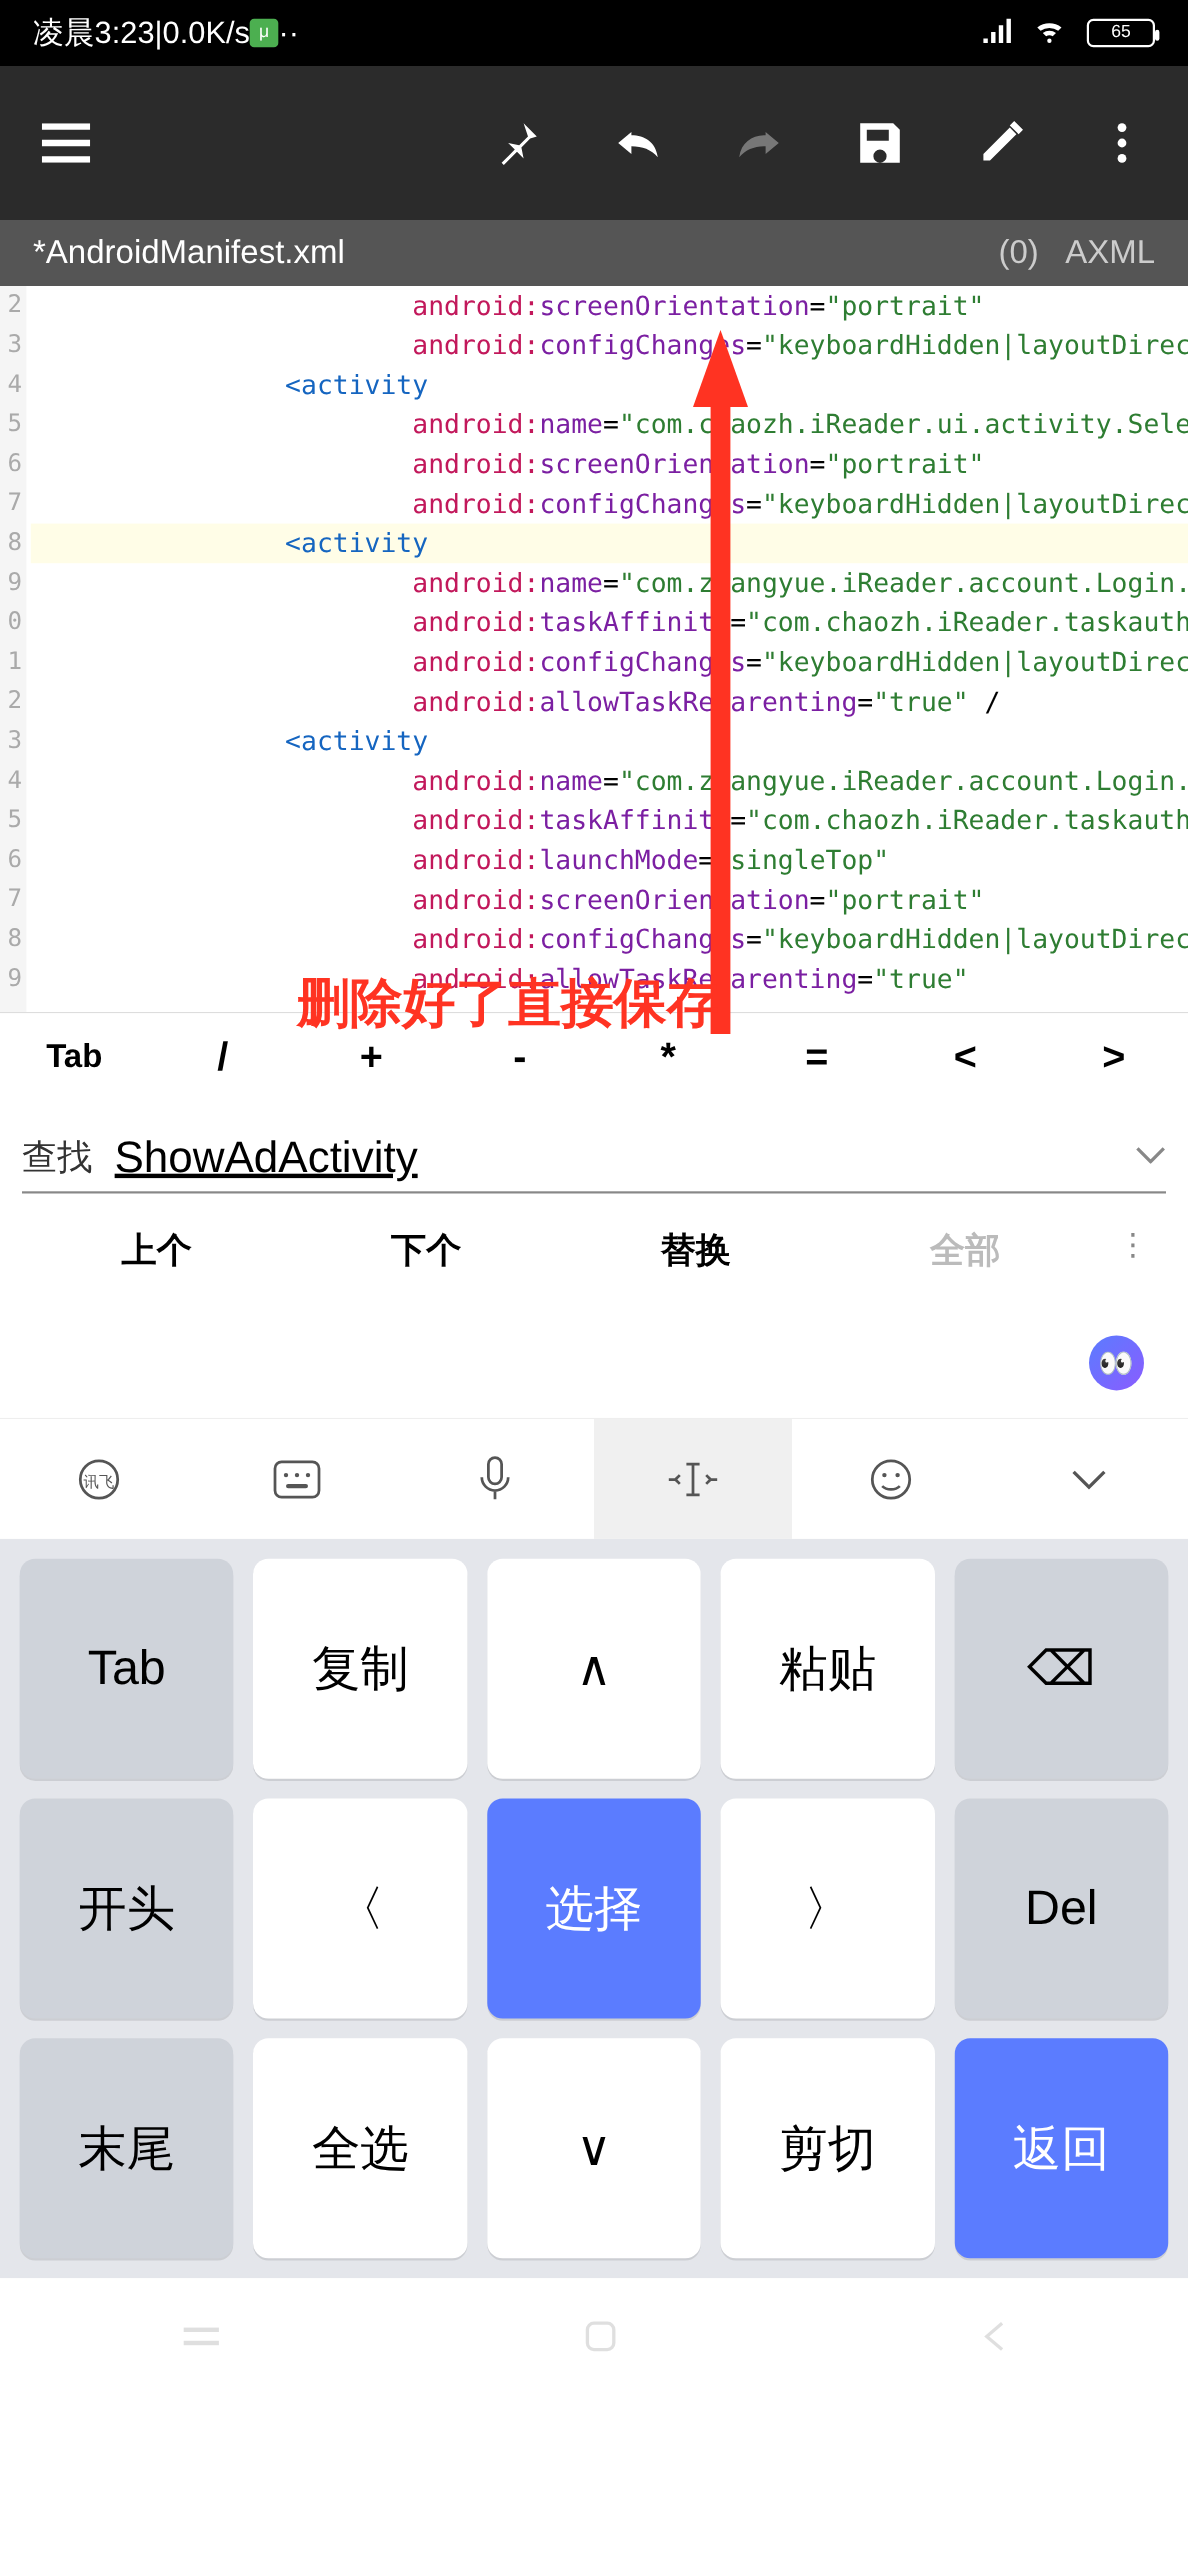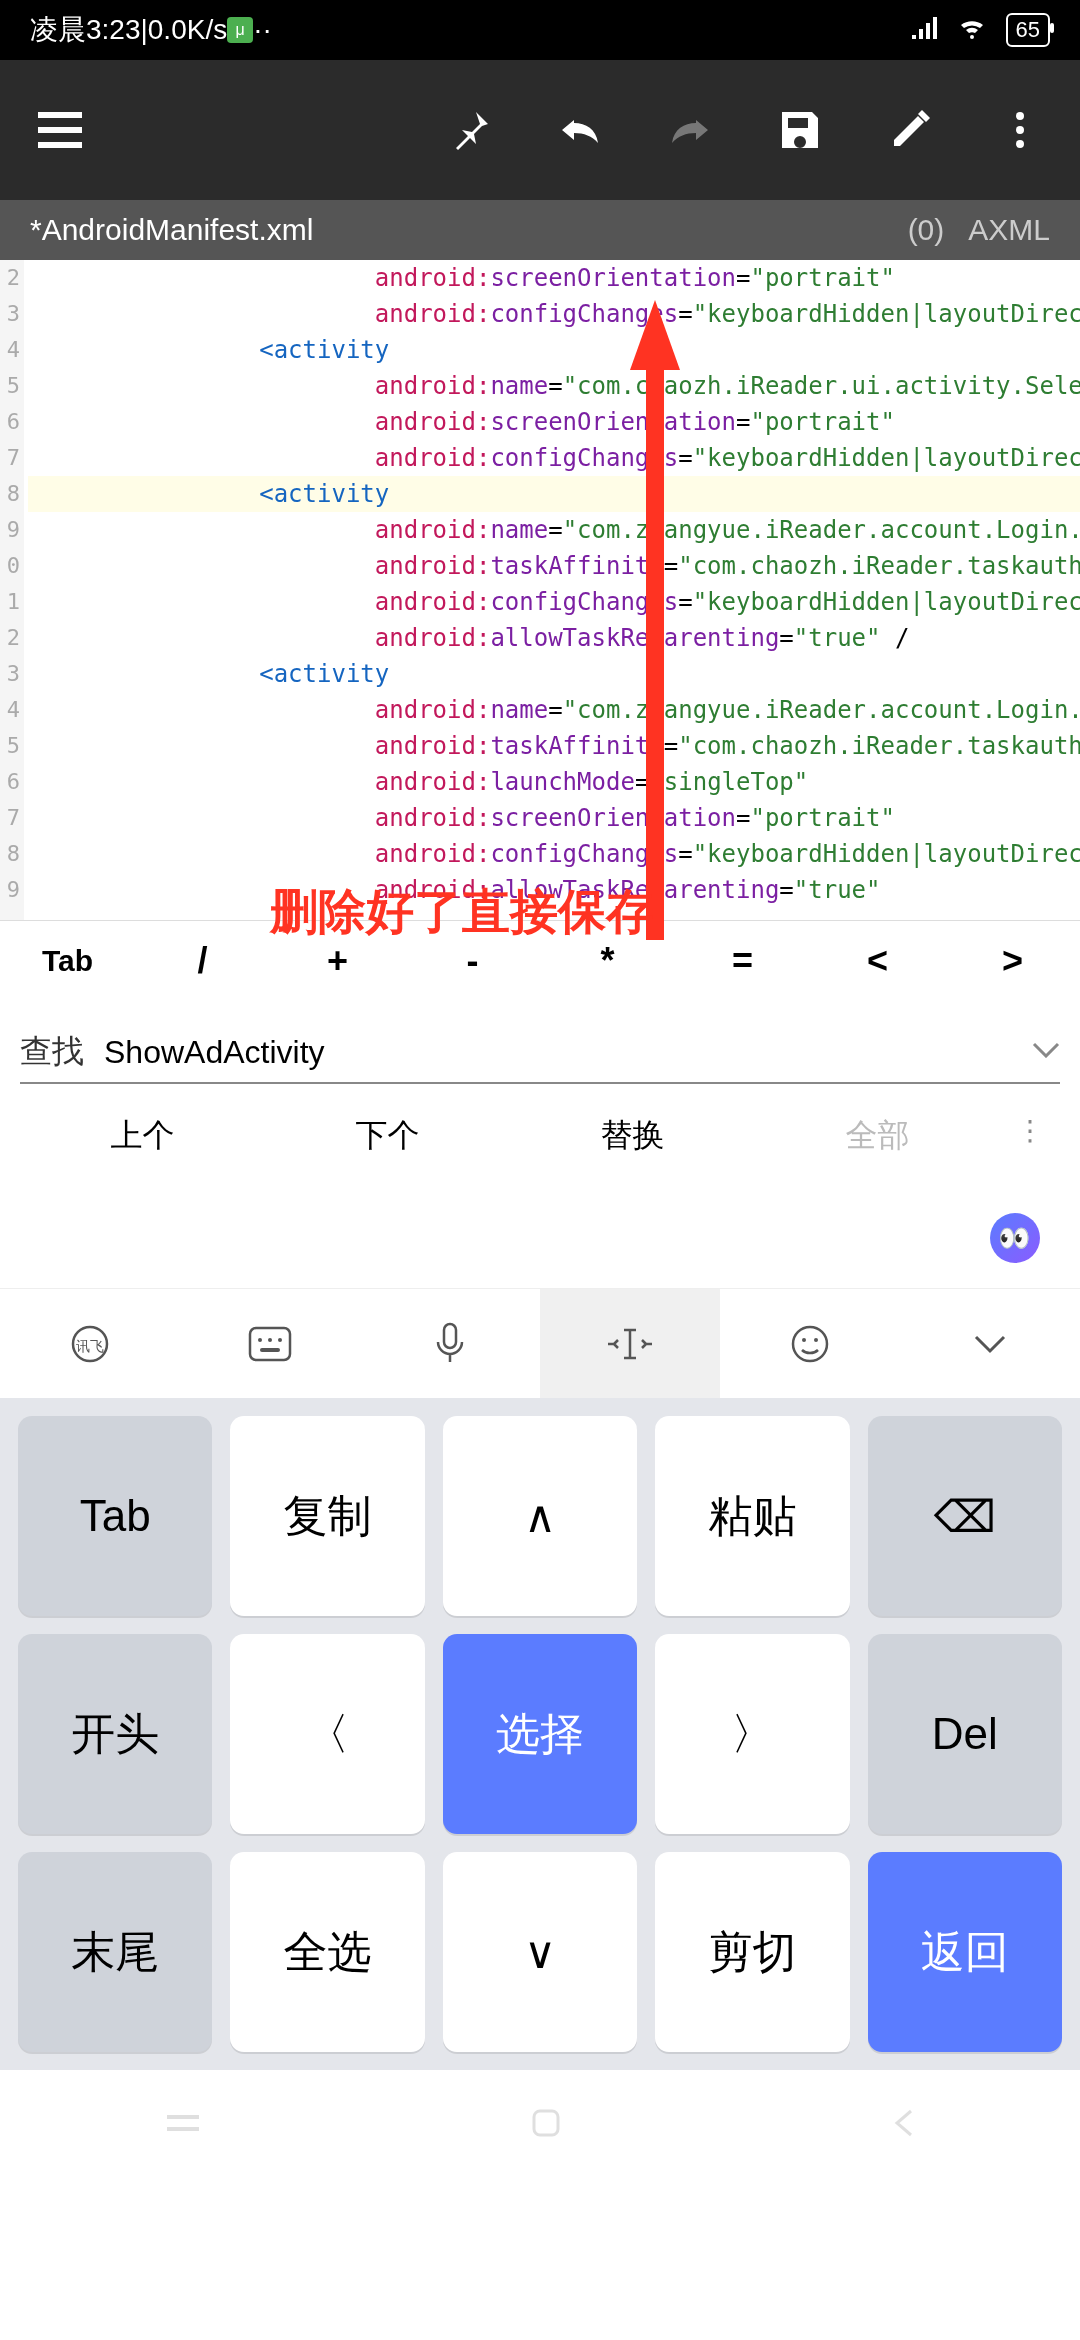--- a/index.html
+++ b/index.html
@@ -24,21 +24,21 @@
 .status-left { display: flex; align-items: center; }
 .status-right { display: flex; align-items: center; gap: 18px; }
 .green-badge {
   width: 26px; height: 26px; background: #4caf50;
   border-radius: 4px; display: inline-flex;
   align-items: center; justify-content: center;
   font-size: 16px;
 }
 .battery {
   border: 2px solid #fff; border-radius: 6px;
-  padding: 2px 8px; font-size: 22px;
+  padding: 2px 20px; font-size: 16px;
   position: relative;
 }
 .battery::after {
   content: ''; position: absolute; right: -6px; top: 8px;
   width: 4px; height: 10px; background: #fff; border-radius: 2px;
 }
 .toolbar {
   height: 140px;
   background: #2b2b2b;
   display: flex;
@@ -112,33 +112,33 @@
 }
 .search-row {
   display: flex;
   align-items: center;
   gap: 20px;
   border-bottom: 2px solid #888;
   padding-bottom: 8px;
 }
 .search-label { font-size: 32px; color: #333; }
 .search-input {
-  flex: 1; font-size: 32px; font-weight: 500;
-  border: none; outline: none;
+  flex: 1; font-size: 40px; font-weight: 500;
+  border: none; outline: none; text-decoration: underline;
 }
 .search-dd { color: #888; }
 .search-actions {
   display: flex;
   padding: 30px 0 10px;
 }
 .search-action {
   flex: 1;
   text-align: center;
   font-size: 32px;
-  font-weight: 400;
+  font-weight: 700;
 }
 .search-action.disabled { color: #bbb; }
 .search-menu { width: 60px; text-align: center; color: #888; font-size: 28px; }
 .kb-top {
   height: 100px;
   background: #fff;
   display: flex;
   align-items: center;
   justify-content: flex-end;
   padding: 0 40px;

